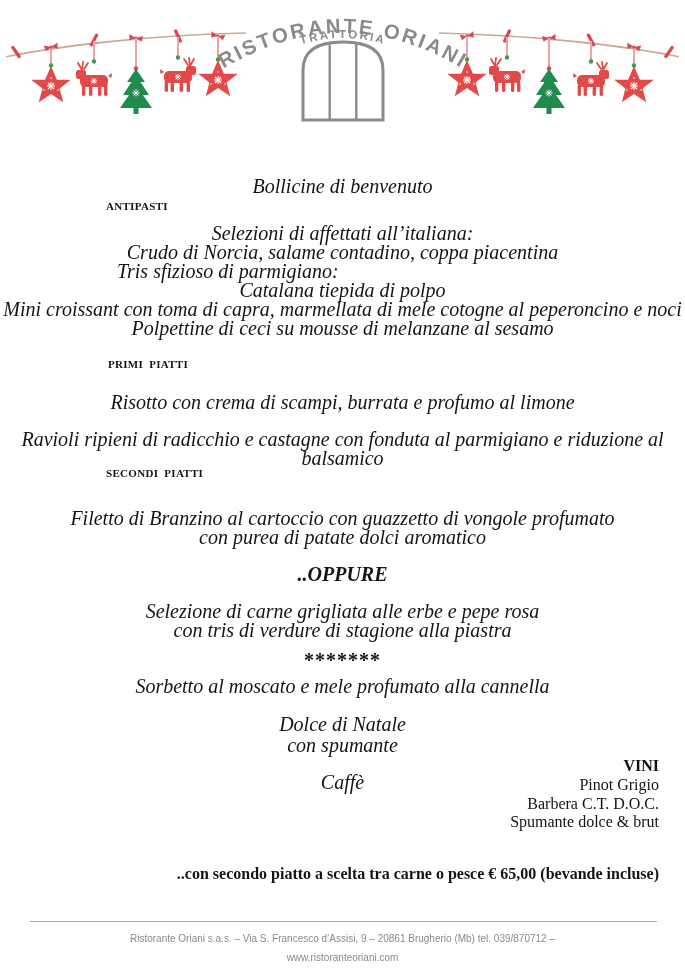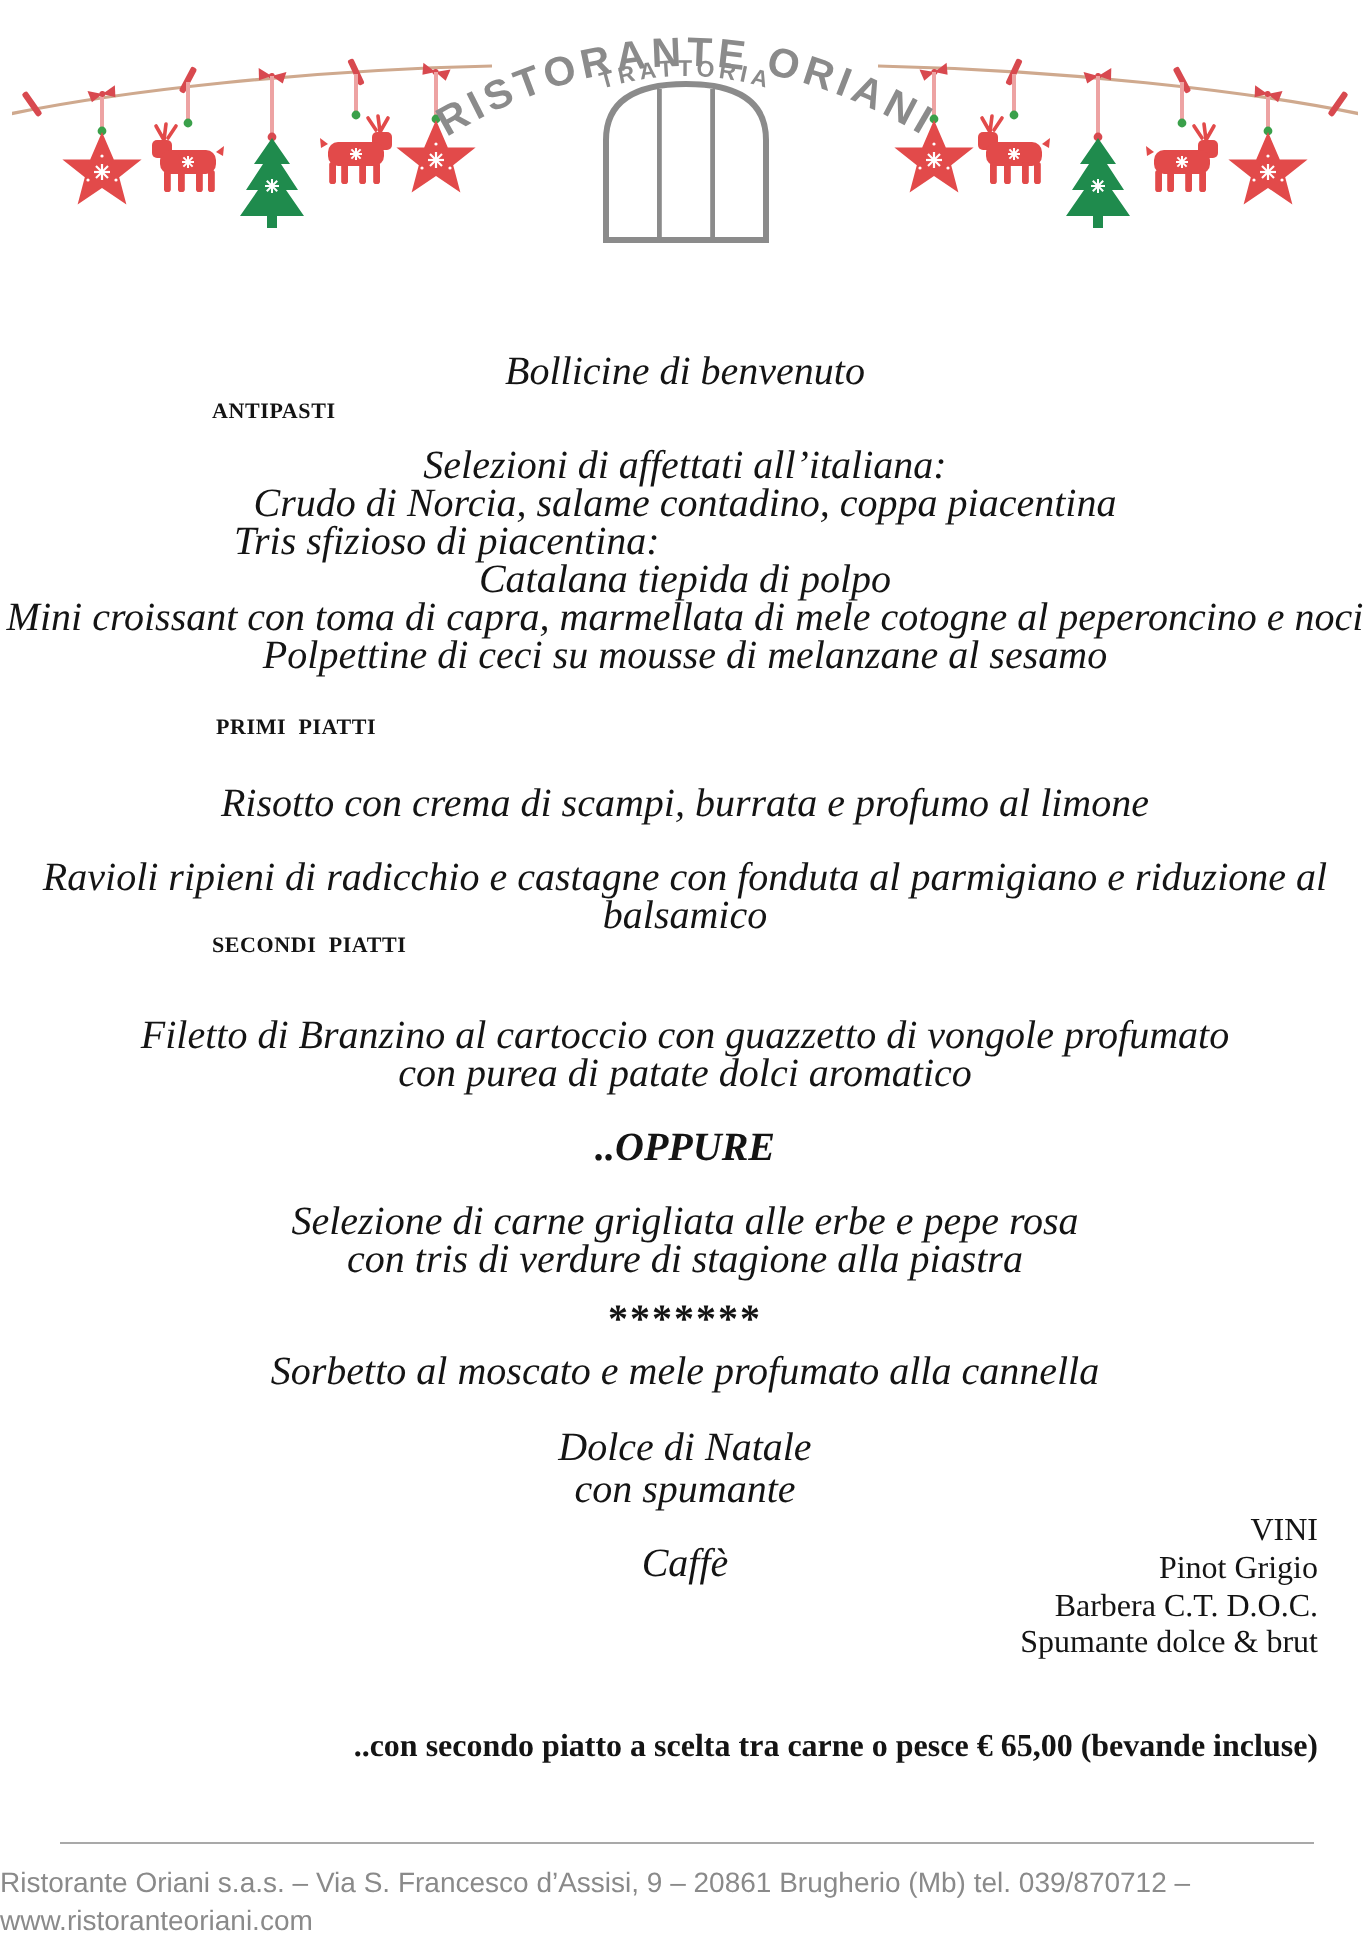--- a/index.html
+++ b/index.html
@@ -20,29 +20,29 @@
     position:absolute; top:122px; left:0; width:100%; text-align:center;
     font-family:"DejaVu Serif", serif; font-style:italic; font-weight:normal;
     font-size:37px; letter-spacing:2px; color:#1c1c1c;
   }
   .oppure { font-weight:bold; }
   .separator { font-style:normal; font-weight:bold; letter-spacing:1px; }
   .right-item {
     position:absolute; right:26px; text-align:right;
     font-size:16px; font-style:normal; line-height:19px;
   }
-  .right-item.bold { font-weight:normal; }
+  .right-item.bold { font-weight:bold; }
   .price {
     position:absolute; top:865px; right:26px; text-align:left;
     font-weight:bold; font-size:16px;
   }
   .rule { position:absolute; top:921px; left:30px; right:28px; border-top:1px solid #a9a9a9; height:0; }
   .footer-line {
-    position:absolute; left:0; width:100%; text-align:left;
-    font-family:"Liberation Sans", sans-serif; font-size:14px; color:#8a8a8a;
+    position:absolute; left:0; width:100%; text-align:center;
+    font-family:"Liberation Sans", sans-serif; font-size:10px; color:#8a8a8a;
   }
   svg { display:block; }
   .garland { position:absolute; top:28px; }
   .garland.left { left:6px; }
   .garland.right { right:6px; transform:scaleX(-1); }
   .logo { position:absolute; left:217px; top:8px; }
 </style>
 </head>
 <body>
 
@@ -150,21 +150,21 @@
       <line x1="112.7" y1="36.5" x2="112.7" y2="112" stroke-width="2.4"></line>
       <line x1="139.3" y1="36.5" x2="139.3" y2="112" stroke-width="2.4"></line>
     </g>
   </svg>
 
   <div class="line" style="top:177px">Bollicine di benvenuto</div>
 
   <div class="sec-header" style="top:200px; left:106px">ANTIPASTI</div>
   <div class="line" style="top:224px">Selezioni di affettati all’italiana:</div>
   <div class="line" style="top:243px">Crudo di Norcia, salame contadino, coppa piacentina</div>
-  <div class="line left-align" style="top:262px; left:117px">Tris sfizioso di piacentina:</div>
+  <div class="line left-align" style="top:262px; left:117px">Tris sfizioso di parmigiano:</div>
   <div class="line" style="top:281px">Catalana tiepida di polpo</div>
   <div class="line" style="top:300px">Mini croissant con toma di capra, marmellata di mele cotogne al peperoncino e noci</div>
   <div class="line" style="top:319px">Polpettine di ceci su mousse di melanzane al sesamo</div>
 
   <div class="sec-header" style="top:358px; left:108px">PRIMI  PIATTI</div>
   <div class="line" style="top:393px">Risotto con crema di scampi, burrata e profumo al limone</div>
   <div class="line" style="top:430px">Ravioli ripieni di radicchio e castagne con fonduta al parmigiano e riduzione al balsamico</div>
 
   <div class="sec-header" style="top:467px; left:106px">SECONDI  PIATTI</div>
   <div class="line" style="top:509px">Filetto di Branzino al cartoccio con guazzetto di vongole profumato</div>

